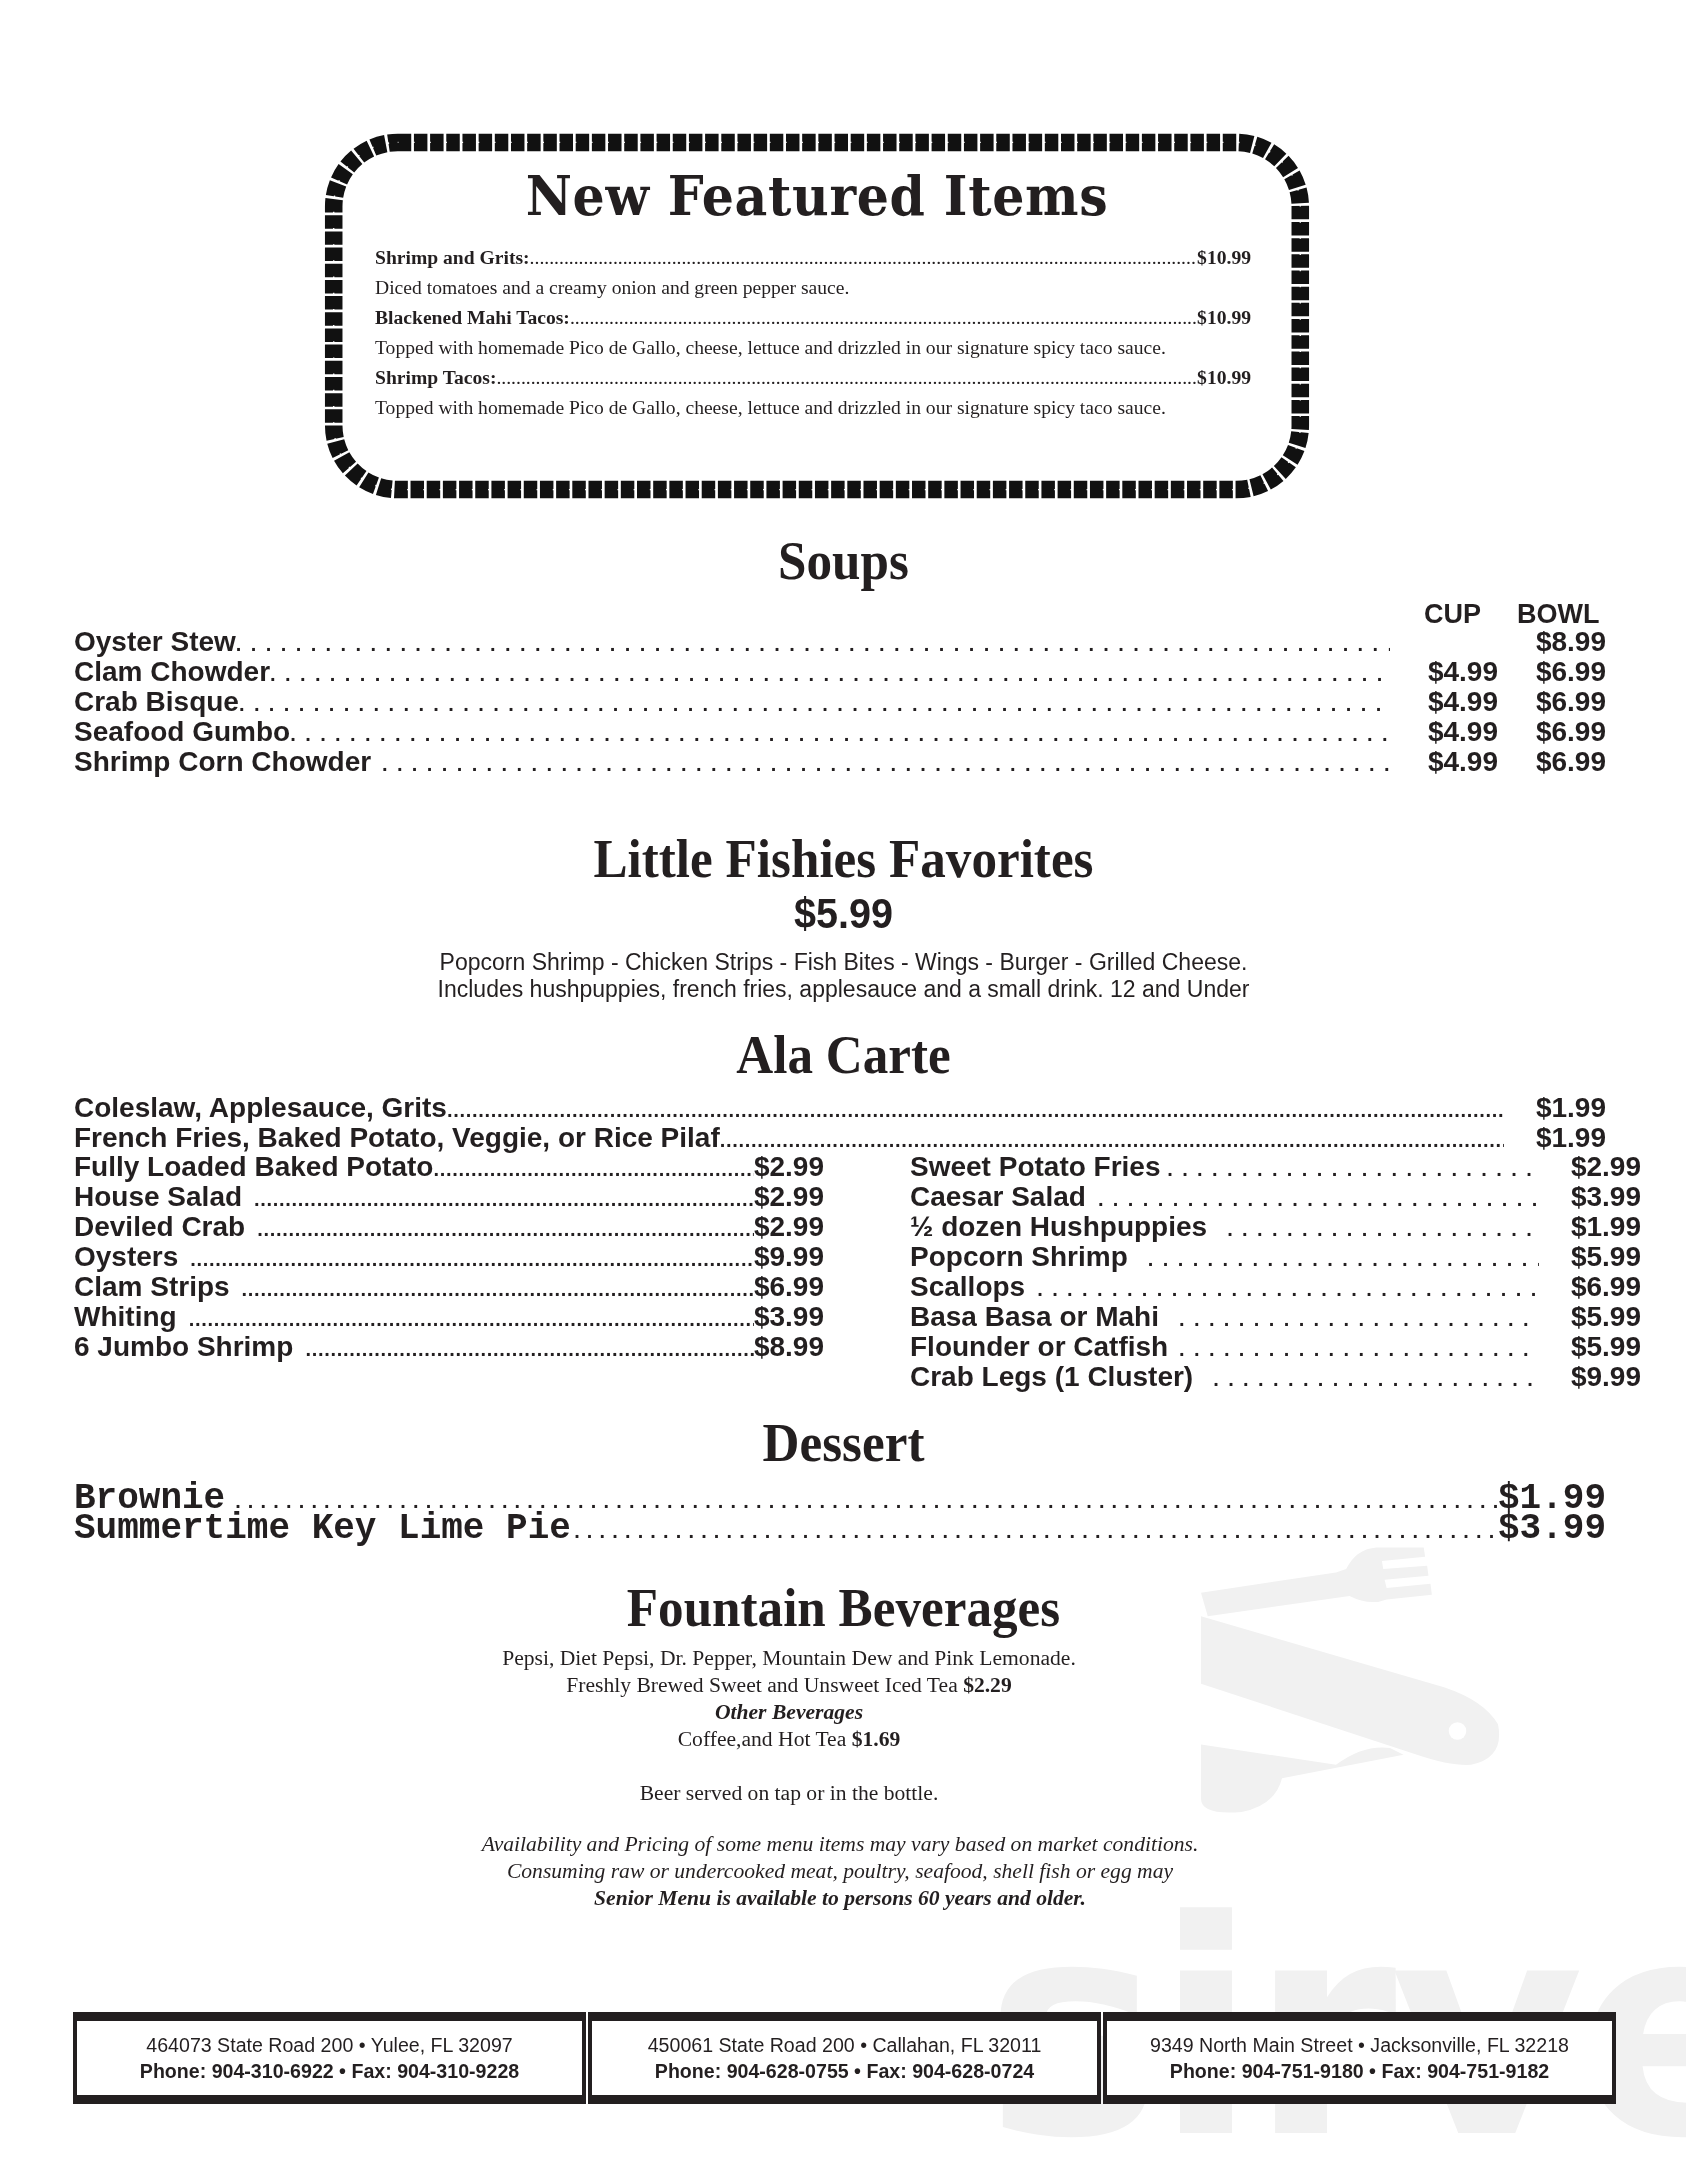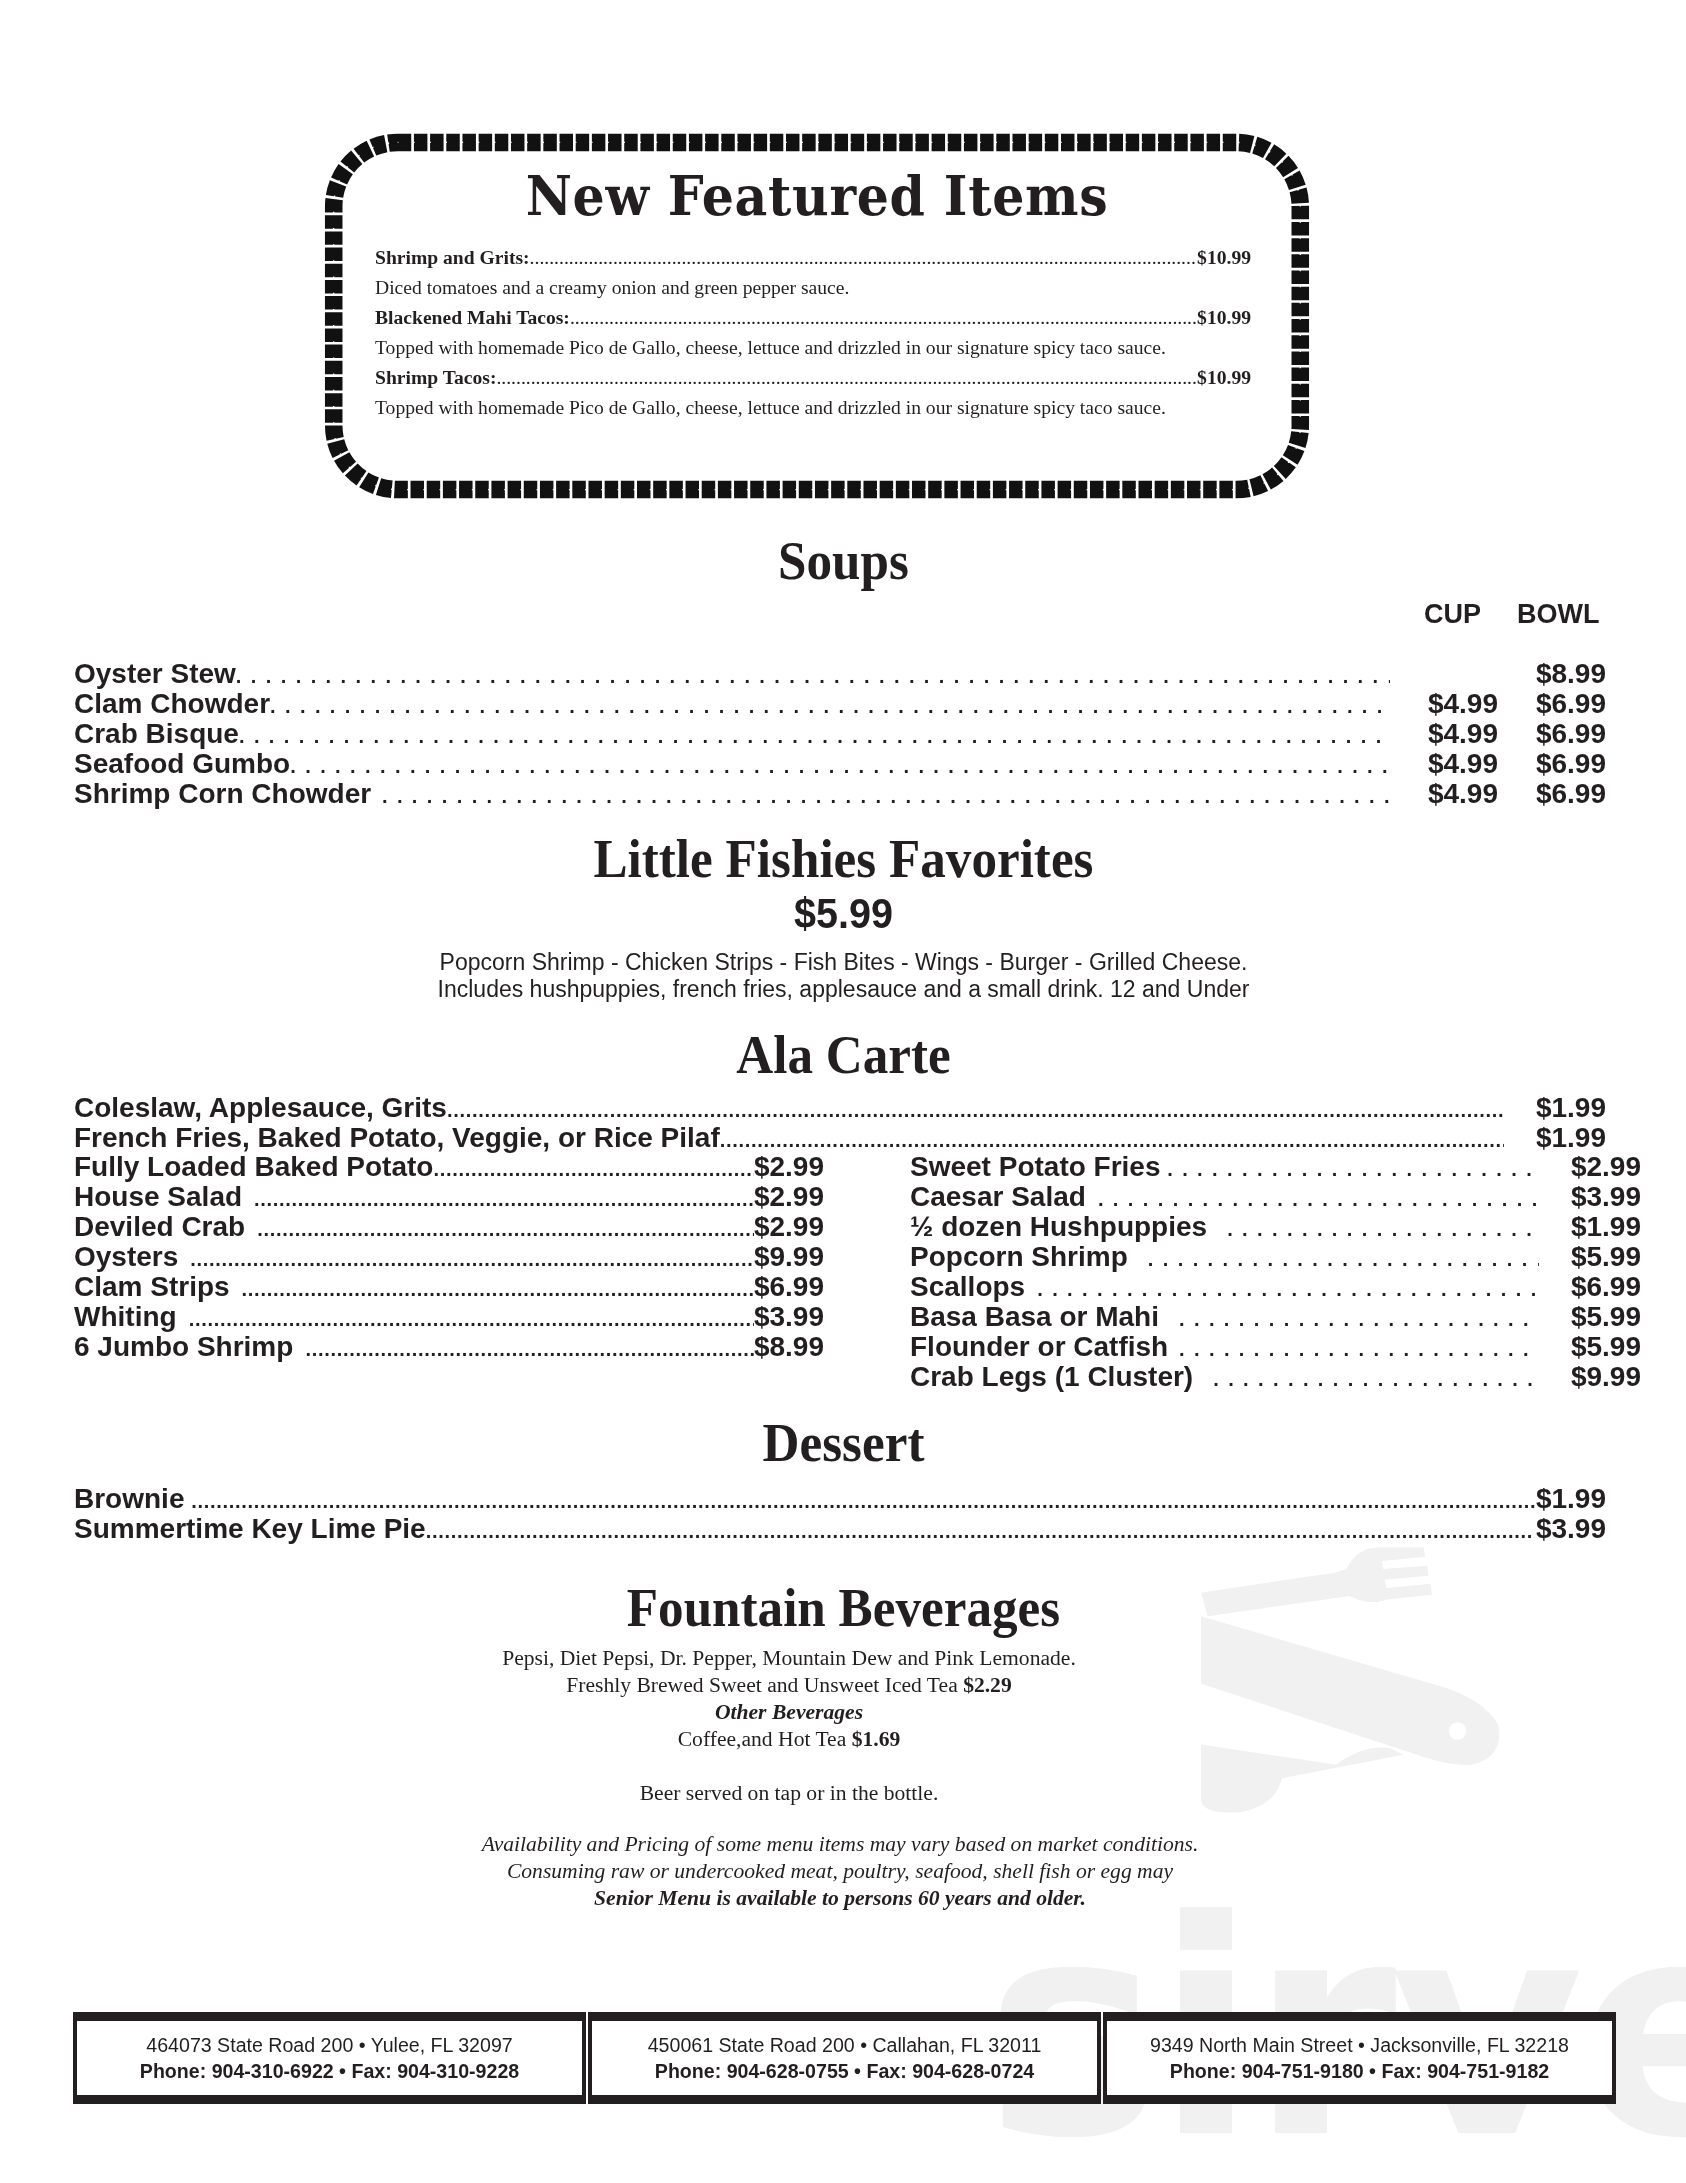--- a/index.html
+++ b/index.html
@@ -21,21 +21,21 @@
   .lead-row .dots { flex: 1 1 auto; overflow: hidden; white-space: nowrap; }
   .lead-row .dots::before { content: "........................................................................................................................................................................................................................................................................"; letter-spacing: 0px; }
   .lead-row .price { flex: 0 0 auto; font-weight: bold; }
   .feat-desc { white-space: nowrap; }
 
   
   .sec-title { position: absolute; left: 0; width: 1687px; text-align: center; font-family: "Liberation Serif", serif; font-weight: bold; font-size: 55px; line-height: 1; transform: scaleX(0.93); }
 
   
   .soup-head { position: absolute; top: 599px; font-family: "Liberation Sans", sans-serif; font-weight: bold; font-size: 27px; line-height: 30px; }
-  .soup-rows { position: absolute; left: 74px; top: 627px; width: 1532px; font-family: "Liberation Sans", sans-serif; font-weight: bold; font-size: 28px; line-height: 30px; margin-top: 32px; }
+  .soup-rows { position: absolute; left: 74px; top: 627px; width: 1532px; font-family: "Liberation Sans", sans-serif; font-weight: bold; font-size: 28px; line-height: 30px; }
   .soup-row { display: flex; align-items: baseline; white-space: nowrap; height: 30px; }
   .soup-row .name { flex: 0 0 auto; }
   .soup-row .dotwrap { flex: 1 1 auto; overflow: hidden; margin-right: 13.5px; }
   .soup-row .cup { flex: 0 0 81px; text-align: right; }
   .soup-row .bowl { flex: 0 0 108px; text-align: right; }
 
   
   .fish-price { position: absolute; left: 0; width: 1687px; top: 892px; text-align: center; font-family: "Liberation Sans", sans-serif; font-weight: bold; font-size: 43px; line-height: 1; transform: scaleX(0.92); }
   .fish-desc { position: absolute; left: 0; width: 1687px; top: 949px; text-align: center; font-family: "Liberation Sans", sans-serif; font-size: 23px; line-height: 27px; }
 
@@ -45,21 +45,21 @@
   .ac-row .name { flex: 0 0 auto; }
   .ac-row .dotwrap { flex: 1 1 auto; overflow: hidden; font-size: 20px; letter-spacing: 0.7px; }
   .ac-row .dotwrap.spaced { letter-spacing: 9.4px; }
   .ac-row .dotwrap::before { content: "..............................................................................................................................................................................................................................................................................................................................................................................."; }
   .ac-row .price { flex: 0 0 auto; }
   .ac-row .price.pad { margin-left: 32px; }
   .ac-left { position: absolute; left: 74px; top: 1152px; width: 750px; font-family: "Liberation Sans", sans-serif; font-weight: bold; font-size: 28px; line-height: 30px; }
   .ac-right { position: absolute; left: 910px; top: 1152px; width: 731px; font-family: "Liberation Sans", sans-serif; font-weight: bold; font-size: 28px; line-height: 30px; }
 
   
-  .des-rows { position: absolute; left: 74px; top: 1484px; width: 1532px; font-family: Liberation Sans, sans-serif; font-weight: bold; font-size: 28px; line-height: 30px; }
+  .des-rows { position: absolute; left: 74px; top: 1484px; width: 1532px; font-family: Liberation Mono, monospace; font-weight: bold; font-size: 36px; line-height: 30px; }
 
   
   .bev-lines { position: absolute; left: 0; width: 1578px; top: 1645px; text-align: center; font-family: "Liberation Serif", serif; font-size: 21.6px; line-height: 27px; }
   .bev-lines .b { font-weight: bold; }
   .bev-lines .i { font-style: italic; font-weight: bold; }
   .notice { position: absolute; left: 0; width: 1680px; top: 1831px; text-align: center; font-family: "Liberation Serif", serif; font-style: italic; font-size: 21.6px; line-height: 27px; }
   .notice .b { font-weight: bold; }
 
   
   .footer { position: absolute; top: 2012px; left: 73px; height: 92px; display: flex; }

